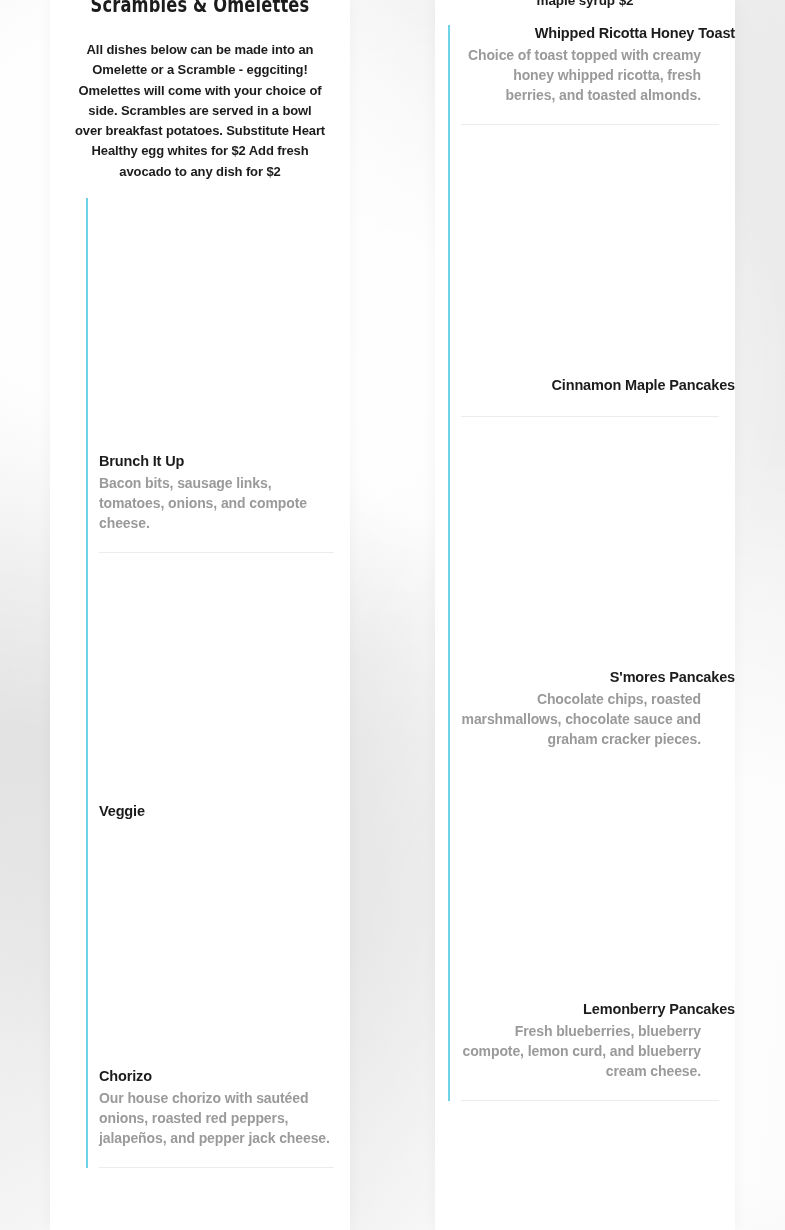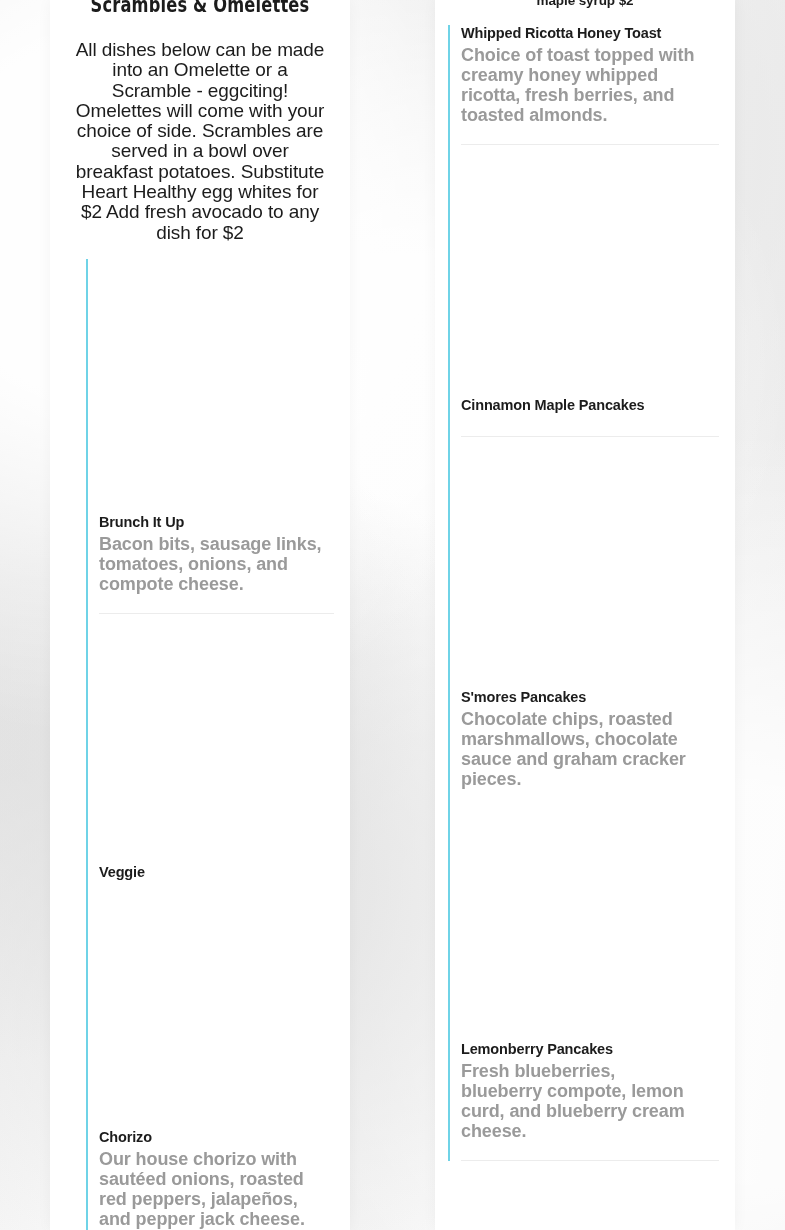--- a/index.html
+++ b/index.html
@@ -56,22 +56,22 @@
     text-align:center;
     color:#1c1c1c;
     transform:scaleX(.86);
     margin-top:-4px;
     line-height:19px;
     white-space:nowrap;
   }
 
   .section-note {
     text-align:center;
-    font-size:19px;
-    font-weight:400;
+    font-size:13px;
+    font-weight:700;
     line-height:20.3px;
     color:#1c1c1c;
     padding:25px 24px 0 24px;
     letter-spacing:-.1px;
   }
 
   
   .clipped-top {
     text-align:center;
     font-size:13.5px;
@@ -81,37 +81,37 @@
     margin-top:-4px;
     letter-spacing:-.1px;
   }
 
   
   .rail {
     border-left:2px solid #6fd3e7;
     margin-left:36px;
     padding-left:11px;
   }
-  .rail.right { margin-left:13px; }
+  .rail.right { margin-left:13px;text-align:right; }
 
   .item { position:relative; }
 
   .item-media { width:100%; background:#ffffff; }
 
   .item-title {
     font-size:14.5px;
     font-weight:700;
     color:#1c1c1c;
     letter-spacing:-.15px;
     line-height:17px;
     padding-bottom:3px;
   }
 
   .item-desc {
-    font-size:18px;
+    font-size:14px;
     font-weight:700;
     color:#9a9a9a;
     line-height:20px;
     letter-spacing:-.1px;
     max-width:235px;
   }
   .item-desc.wide { max-width:240px; }
 
   .item-rule {
     height:1px;

